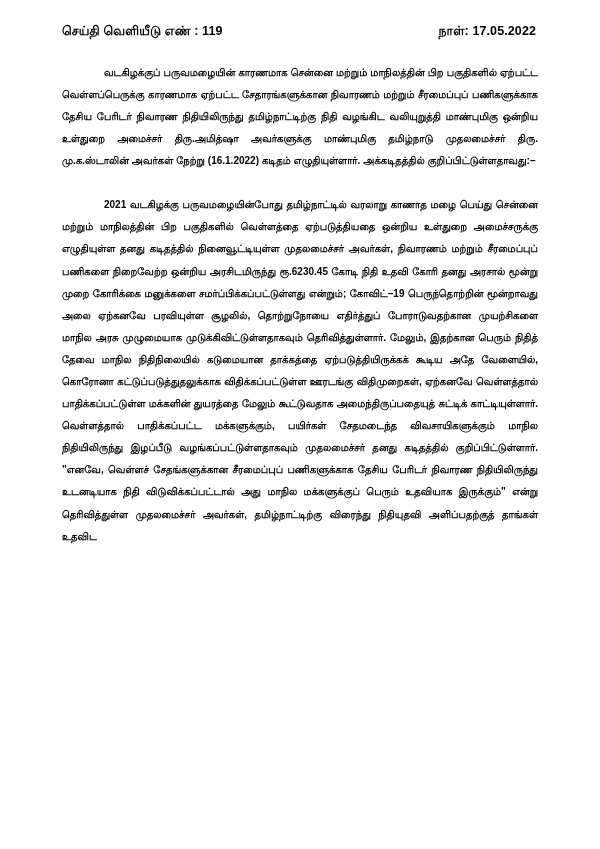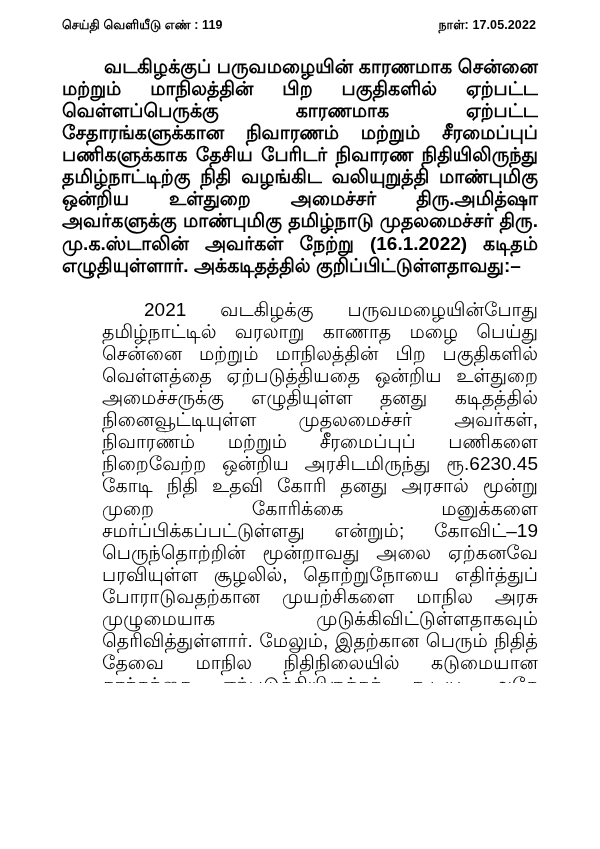--- a/index.html
+++ b/index.html
@@ -13,21 +13,21 @@
     font-family: "Liberation Sans", "DejaVu Sans", sans-serif;
     color: #000000;
     -webkit-font-smoothing: antialiased;
   }
 
   .page {
     position: relative;
     width: 600px;
     height: 683px;
     box-sizing: border-box;
-    padding: 16px 62px 0 62px;
+    padding: 22px 62px 0 62px;
     background: #ffffff;
     overflow: hidden;
   }
 
   
   .header {
     display: flex;
     justify-content: space-between;
     align-items: baseline;
     font-weight: bold;
@@ -46,33 +46,32 @@
 
   
   .body-block {
     margin-top: 21px;
   }
 
   p.para {
     margin: 0;
     text-align: justify;
     text-justify: inter-word;
-    font-size: 19px;
+    font-size: 10px;
     line-height: 22.1px;
     word-spacing: 0.2px;
   }
 
   p.para.bold {
     font-weight: bold;
   }
 
   p.para.regular {
-    font-weight: normal;
+    font-weight: bold;
     margin-top: 22px;
-    margin-left: 40px;
   }
 
   
   p.para .indent {
     display: inline-block;
     width: 42px;
   }
 
   
   p.para.clipped {

